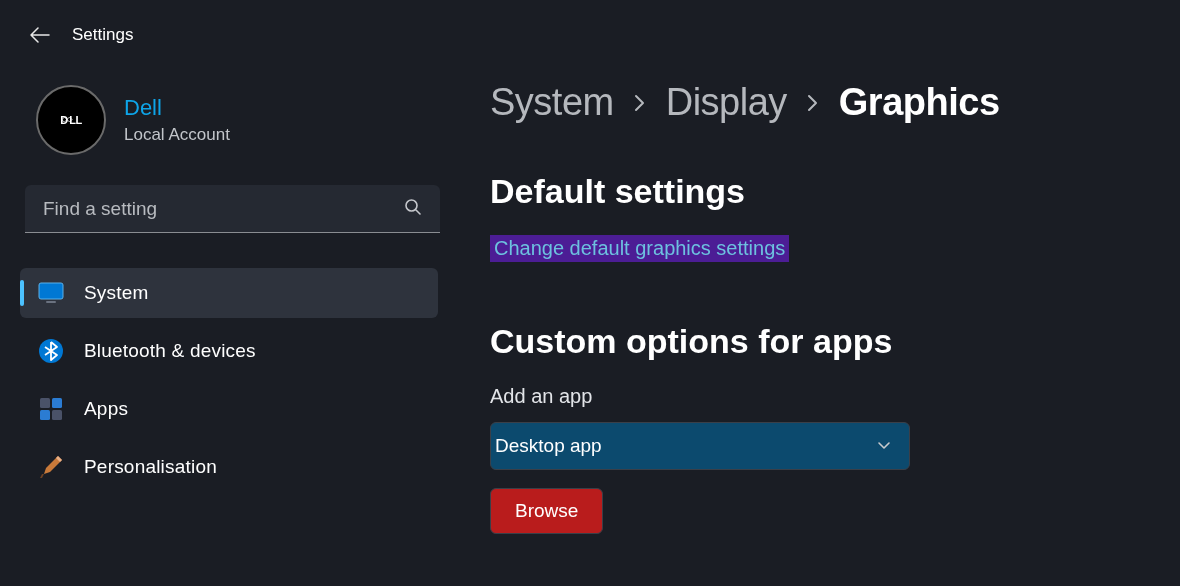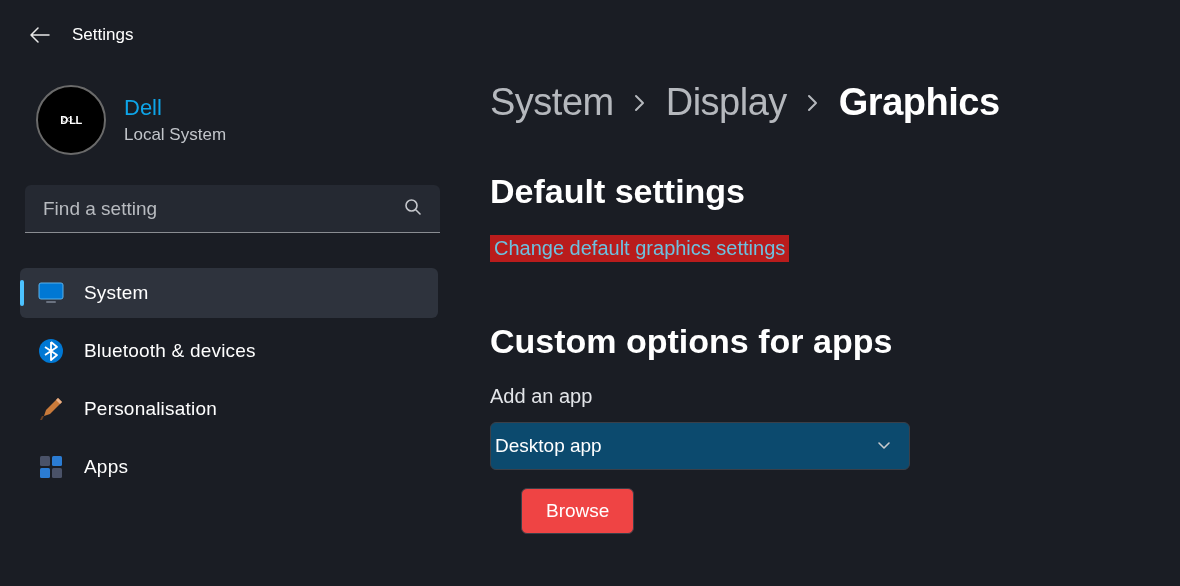--- a/index.html
+++ b/index.html
@@ -169,21 +169,21 @@
       align-items: center;
     }
     .section-title {
       font-size: 34px;
       font-weight: 600;
       margin-bottom: 24px;
     }
     .link {
       font-size: 20px;
       color: #6dc1df;
-      background: #b91c1c;
+      background: #4c1d95;
       padding: 2px 4px;
       cursor: pointer;
       display: inline-block;
       margin-bottom: 60px;
     }
     .field-label {
       font-size: 20px;
       color: #e2e4e8;
       margin-bottom: 14px;
     }
@@ -199,29 +199,28 @@
       padding: 0 18px 0 4px;
       cursor: pointer;
       margin-bottom: 18px;
     }
     .select-value {
       font-size: 19px;
     }
     .browse-btn {
       height: 46px;
       padding: 0 24px;
-      background: #ef4444;
+      background: #b91c1c;
       border: 1px solid #3a3f48;
       border-radius: 6px;
       display: inline-flex;
       align-items: center;
       font-size: 19px;
       color: #ffffff;
       cursor: pointer;
-      margin-left: 31px;
     }
   </style>
 </head>
 <body>
 
 <div class="header">
   <div class="back-arrow">
     <svg width="20" height="16" viewBox="0 0 20 16" fill="none">
       <path d="M8 1 L1 8 L8 15 M1 8 L19 8" stroke="#e8e8e8" stroke-width="1.5" stroke-linecap="round" stroke-linejoin="round"></path>
     </svg>
@@ -236,21 +235,21 @@
         <svg viewBox="0 0 100 30">
           <circle cx="50" cy="15" r="48" fill="none"></circle>
           <text x="50" y="22" font-size="22" font-weight="700" fill="#ffffff" text-anchor="middle" font-family="Arial" letter-spacing="-1">D LL</text>
           <g transform="translate(34,8)">
             <path d="M-3 7 L3 1 L8 6 L3 11 Z M8 6 L13 1 L18 6 L13 11 Z" fill="none" stroke="#ffffff" stroke-width="1.5"></path>
           </g>
         </svg>
       </div>
       <div>
         <div class="user-name">Dell</div>
-        <div class="user-sub">Local System</div>
+        <div class="user-sub">Local Account</div>
       </div>
     </div>
 
     <div class="search-box">
       <input class="search-input" type="text" placeholder="Find a setting" style="">
       <span class="search-icon">
         <svg width="18" height="18" viewBox="0 0 18 18" fill="none">
           <circle cx="7.5" cy="7.5" r="5.5" stroke="#c5c7cc" stroke-width="1.6"></circle>
           <line x1="12" y1="12" x2="16" y2="16" stroke="#c5c7cc" stroke-width="1.6" stroke-linecap="round"></line>
         </svg>
@@ -273,37 +272,37 @@
           <svg width="26" height="26" viewBox="0 0 26 26">
             <circle cx="13" cy="13" r="12" fill="#0078d4"></circle>
             <path d="M13 4 L13 22 L19 17 L7 9 M13 4 L19 9 L7 17" stroke="#ffffff" stroke-width="1.8" fill="none" stroke-linejoin="round"></path>
           </svg>
         </span>
         <span class="nav-label">Bluetooth &amp; devices</span>
       </li>
       <li class="nav-item">
         <span class="nav-icon">
           <svg width="26" height="26" viewBox="0 0 26 26">
-            <path d="M20 2 L24 6 L12 18 L6 20 L8 14 Z" fill="#c97a3a"></path>
-            <path d="M6 20 L4 24 L2 24 L4 20 Z" fill="#6b4226"></path>
-            <path d="M20 2 L24 6 L22 8 L18 4 Z" fill="#e8b088"></path>
+            <rect x="2" y="2" width="10" height="10" rx="1.5" fill="#4a5268"></rect>
+            <rect x="14" y="2" width="10" height="10" rx="1.5" fill="#2b7cd3"></rect>
+            <rect x="2" y="14" width="10" height="10" rx="1.5" fill="#2b7cd3"></rect>
+            <rect x="14" y="14" width="10" height="10" rx="1.5" fill="#4a5268"></rect>
           </svg>
         </span>
-        <span class="nav-label">Personalisation</span>
+        <span class="nav-label">Apps</span>
       </li>
       <li class="nav-item">
         <span class="nav-icon">
           <svg width="26" height="26" viewBox="0 0 26 26">
-            <rect x="2" y="2" width="10" height="10" rx="1.5" fill="#4a5268"></rect>
-            <rect x="14" y="2" width="10" height="10" rx="1.5" fill="#2b7cd3"></rect>
-            <rect x="2" y="14" width="10" height="10" rx="1.5" fill="#2b7cd3"></rect>
-            <rect x="14" y="14" width="10" height="10" rx="1.5" fill="#4a5268"></rect>
+            <path d="M20 2 L24 6 L12 18 L6 20 L8 14 Z" fill="#c97a3a"></path>
+            <path d="M6 20 L4 24 L2 24 L4 20 Z" fill="#6b4226"></path>
+            <path d="M20 2 L24 6 L22 8 L18 4 Z" fill="#e8b088"></path>
           </svg>
         </span>
-        <span class="nav-label">Apps</span>
+        <span class="nav-label">Personalisation</span>
       </li>
     </ul>
   </div>
 
   <div class="main">
     <div class="breadcrumb">
       <span class="crumb dim">System</span>
       <span class="crumb-sep">
         <svg width="12" height="18" viewBox="0 0 12 18">
             <path d="M2 2 L9 9 L2 16" stroke="#b5b8bd" stroke-width="2" fill="none" stroke-linecap="round" stroke-linejoin="round"></path>

